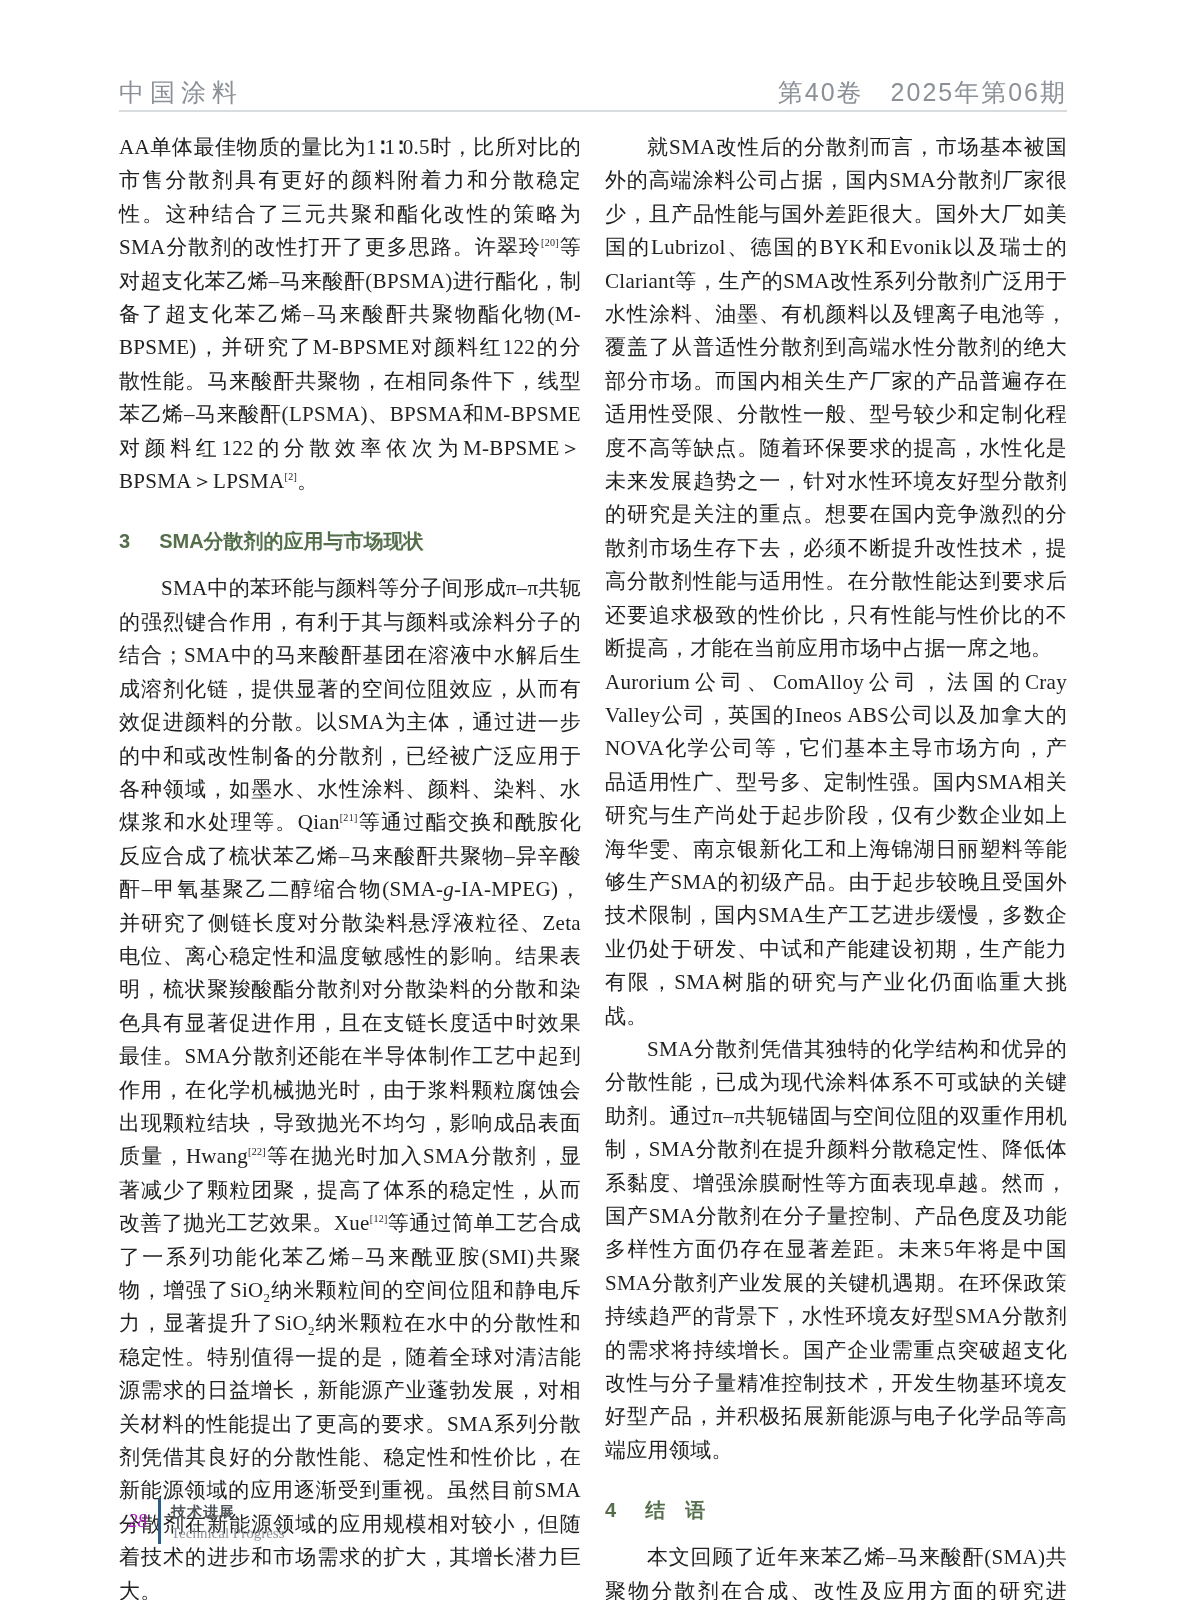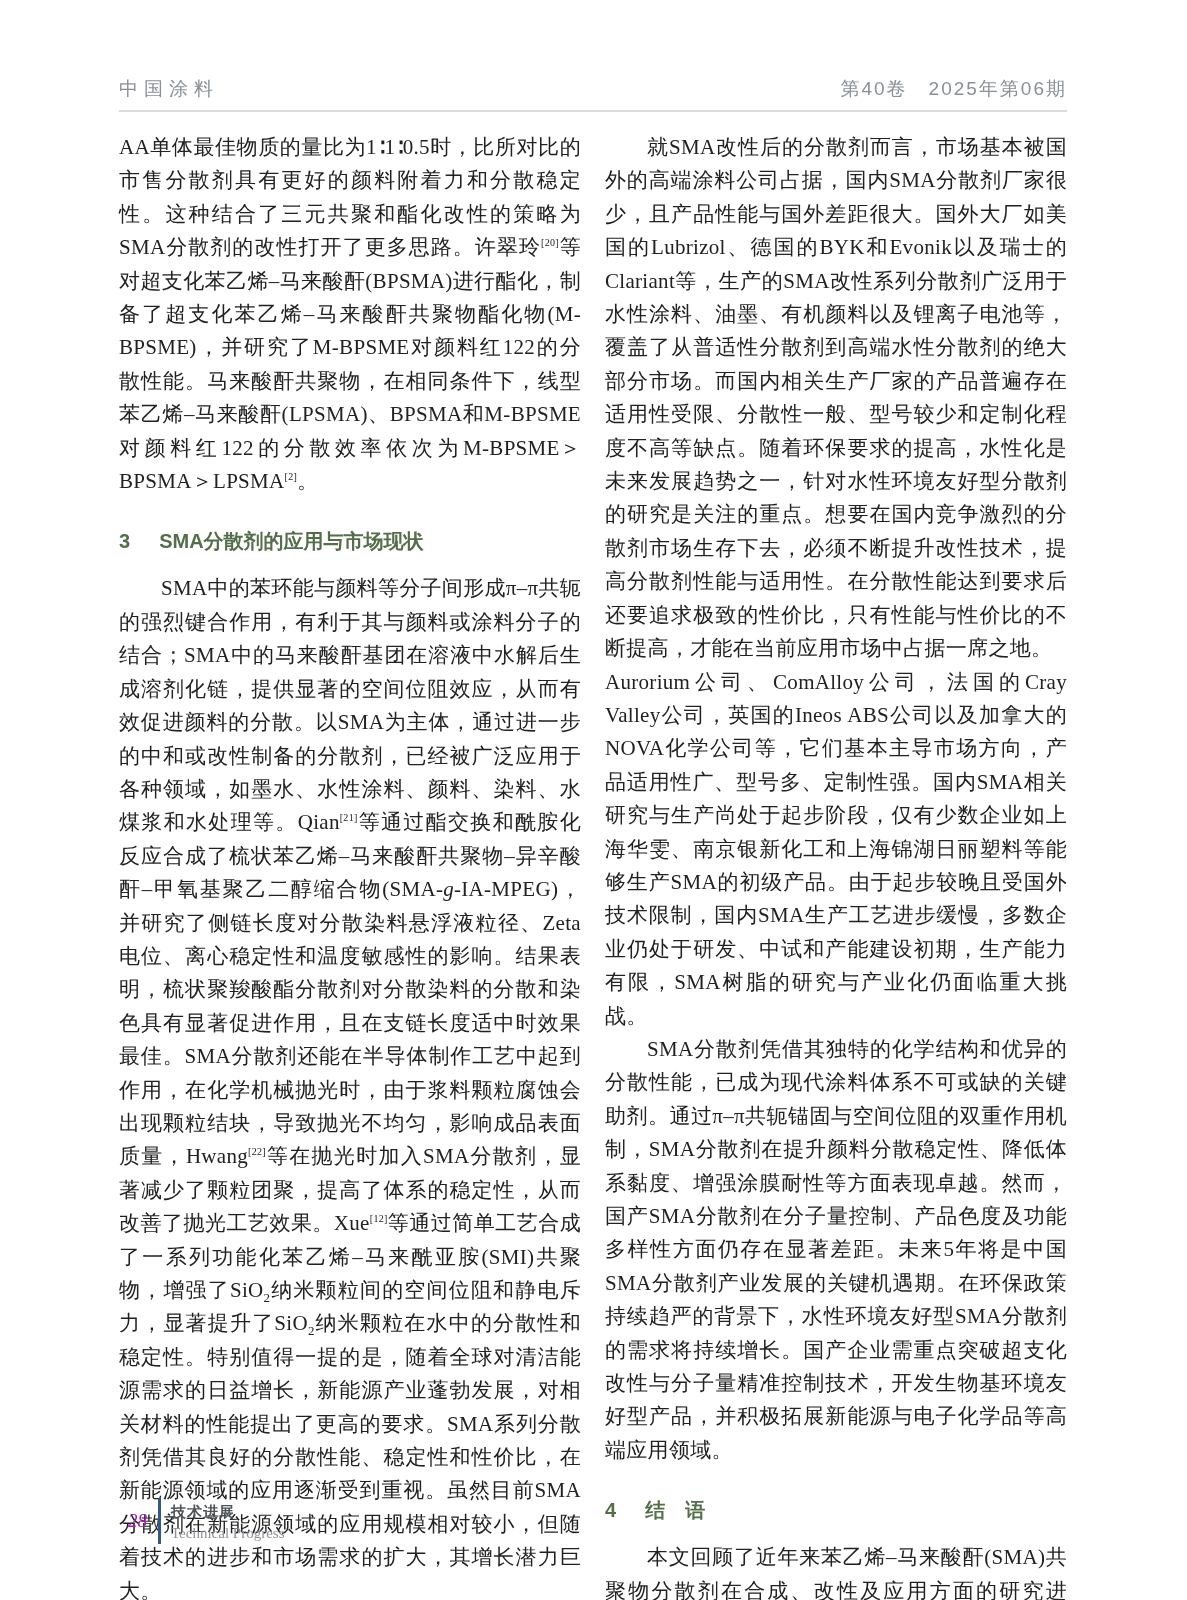--- a/index.html
+++ b/index.html
@@ -17,21 +17,21 @@
   .page-header {
     position: absolute;
     left: 119px;
     width: 948px;
     top: 76px;
     display: flex;
     justify-content: space-between;
     align-items: baseline;
     font-family: "Liberation Sans", "DejaVu Sans", sans-serif;
     color: #8a9096;
-    font-size: 19px;
+    font-size: 25px;
   }
   .journal-title { letter-spacing: 6px; }
   .issue-info { letter-spacing: 2px; }
   .header-rule {
     position: absolute;
     left: 119px;
     width: 948px;
     top: 110px;
     height: 0;
     border: none;

